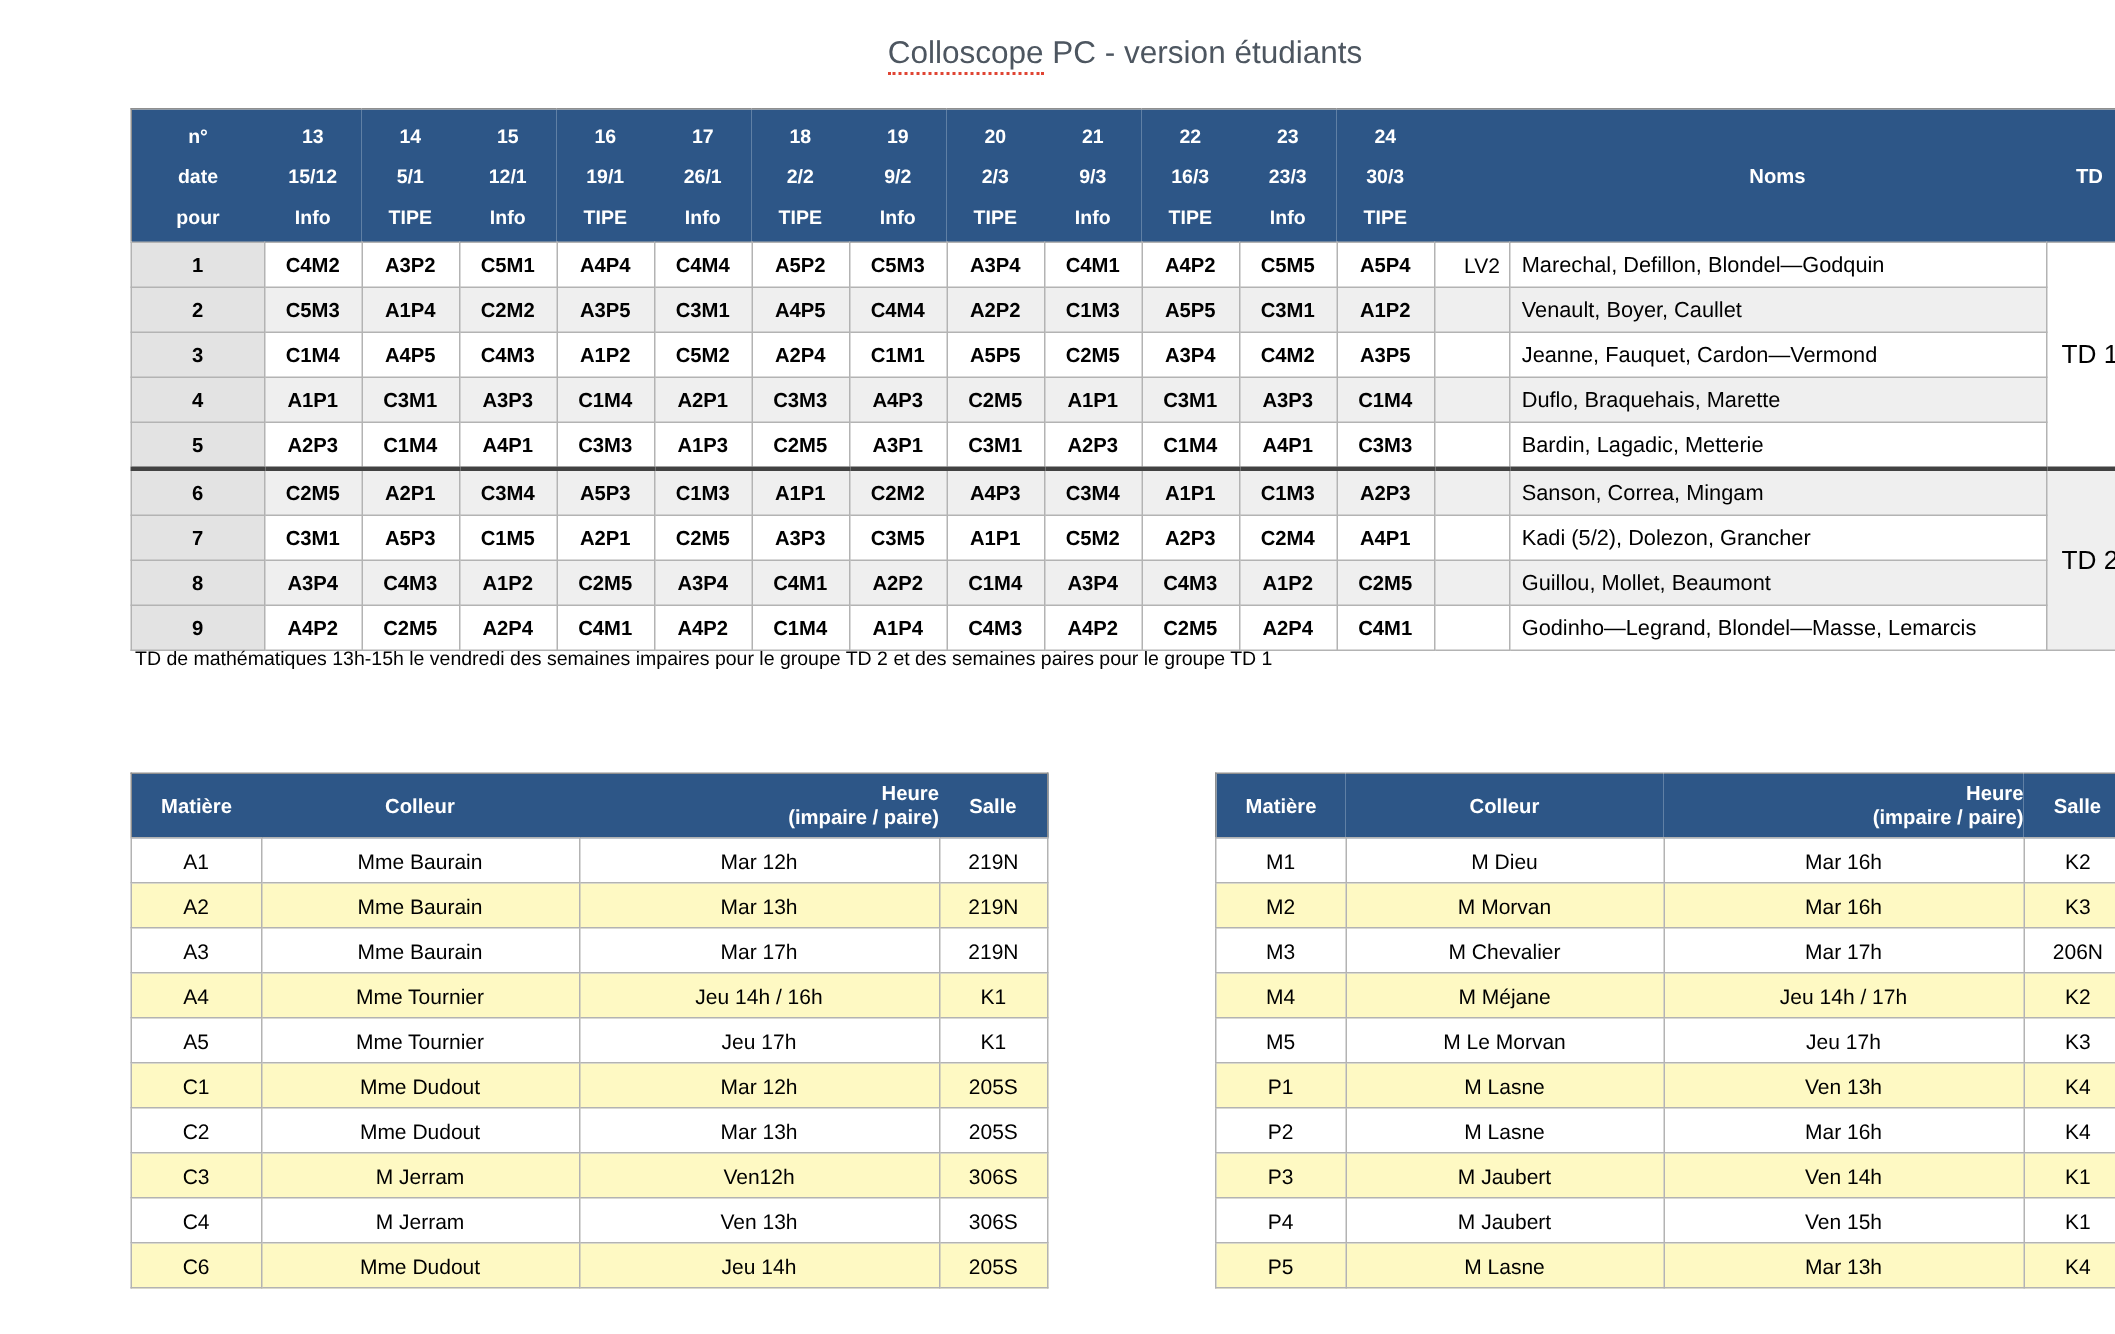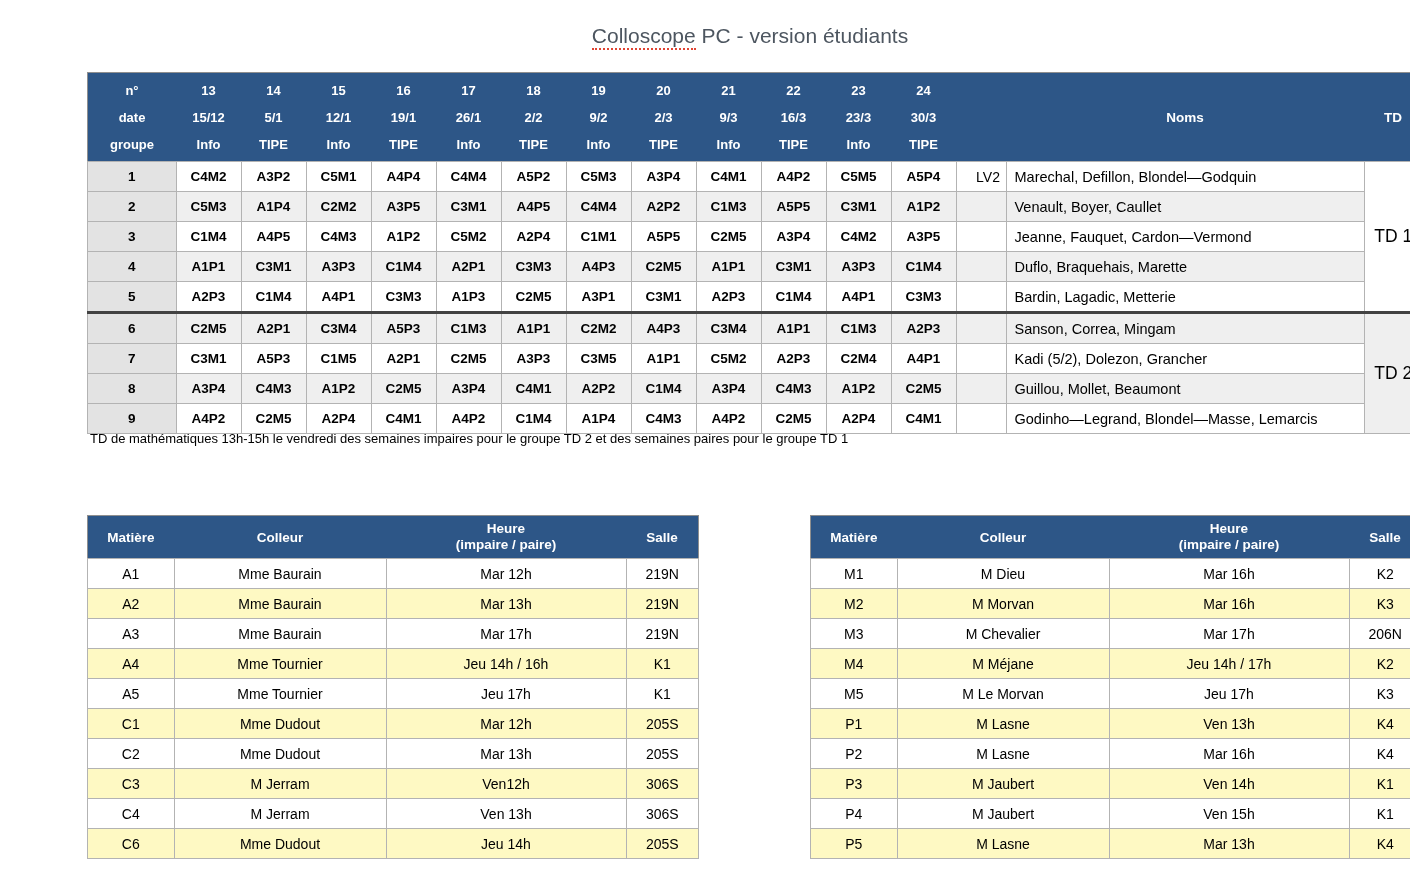--- a/index.html
+++ b/index.html
@@ -98,21 +98,21 @@
     background: #2d5687;
     color: #fff;
     border: 0;
     height: 42px;
     vertical-align: middle;
     font-weight: bold;
     font-size: 13.5px;
     padding: 0;
     text-align: center;
   }
-  .colle-table .hline2 { line-height: 16px; text-align: center; }
+  .colle-table .hline2 { line-height: 16px; text-align: right; }
   .colle-table th.h-matiere { width: 86px; }
   .colle-table th.h-colleur { width: 212px; }
   .colle-table th.h-heure { width: 240px; }
   .colle-table th.h-salle { width: 72px; }
   .colle-table tbody td {
     height: 29px;
     border: 1px solid #b3b3b3;
     font-size: 14px;
     text-align: center;
     vertical-align: middle;
@@ -129,21 +129,21 @@
   <div class="title">
     <span class="misspelled">Colloscope</span><span> PC - version étudiants</span>
   </div>
 
   <table id="colloscope">
     <thead>
       <tr id="colloscope-header-row">
           <th class="corner">
             <div class="hline">n°</div>
             <div class="hline">date</div>
-            <div class="hline">groupe</div>
+            <div class="hline">pour</div>
           </th>
           <th class="week">
             <div class="hline">13</div>
             <div class="hline">15/12</div>
             <div class="hline">Info</div>
           </th>
           <th class="week">
             <div class="hline">14</div>
             <div class="hline">5/1</div>
             <div class="hline">TIPE</div>

